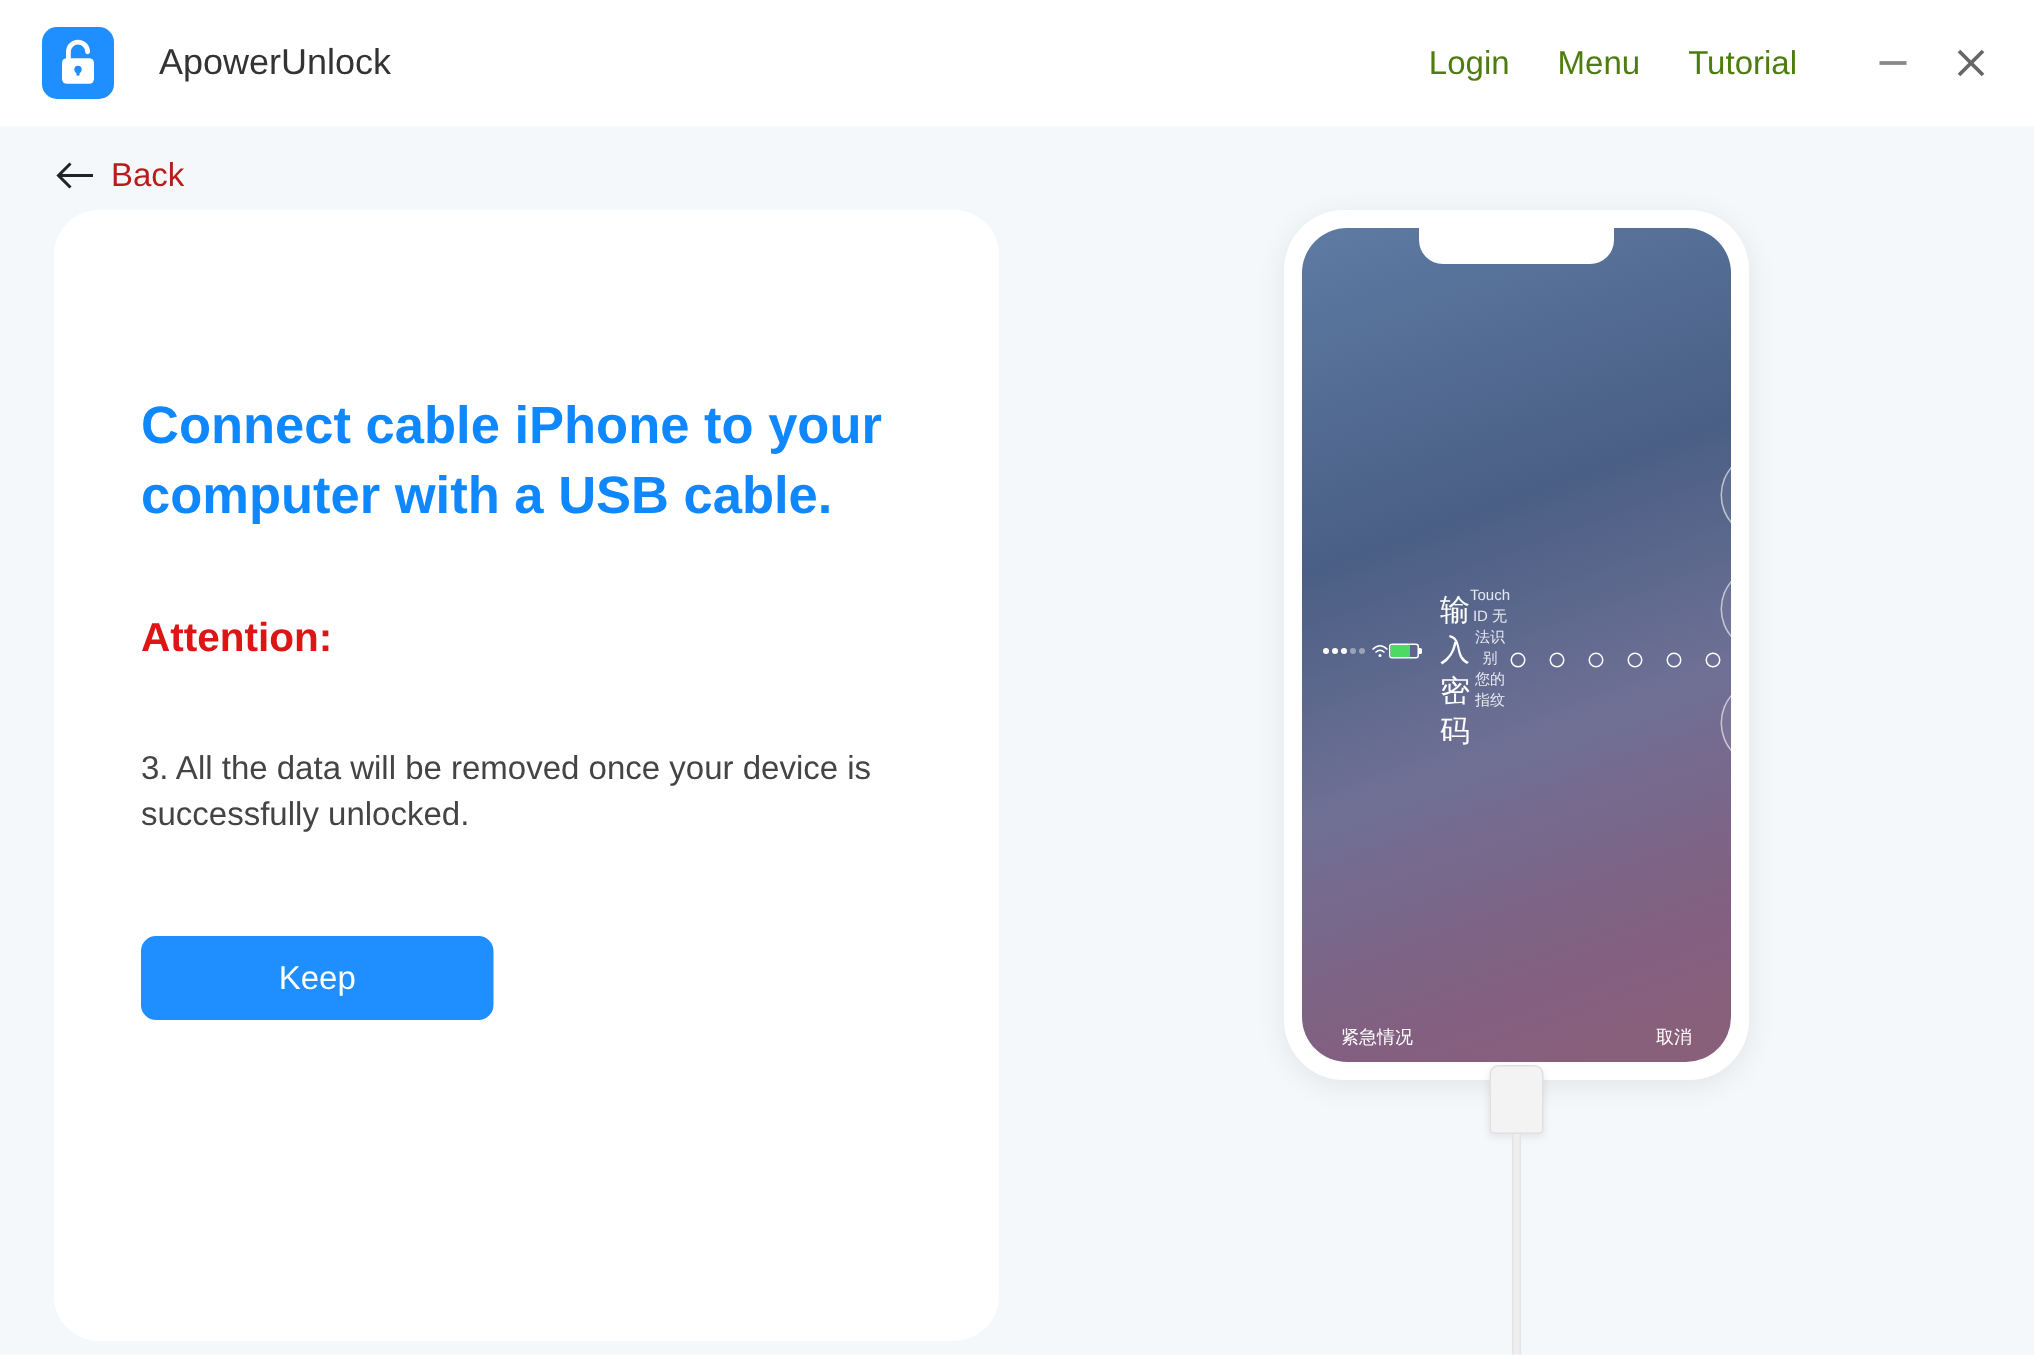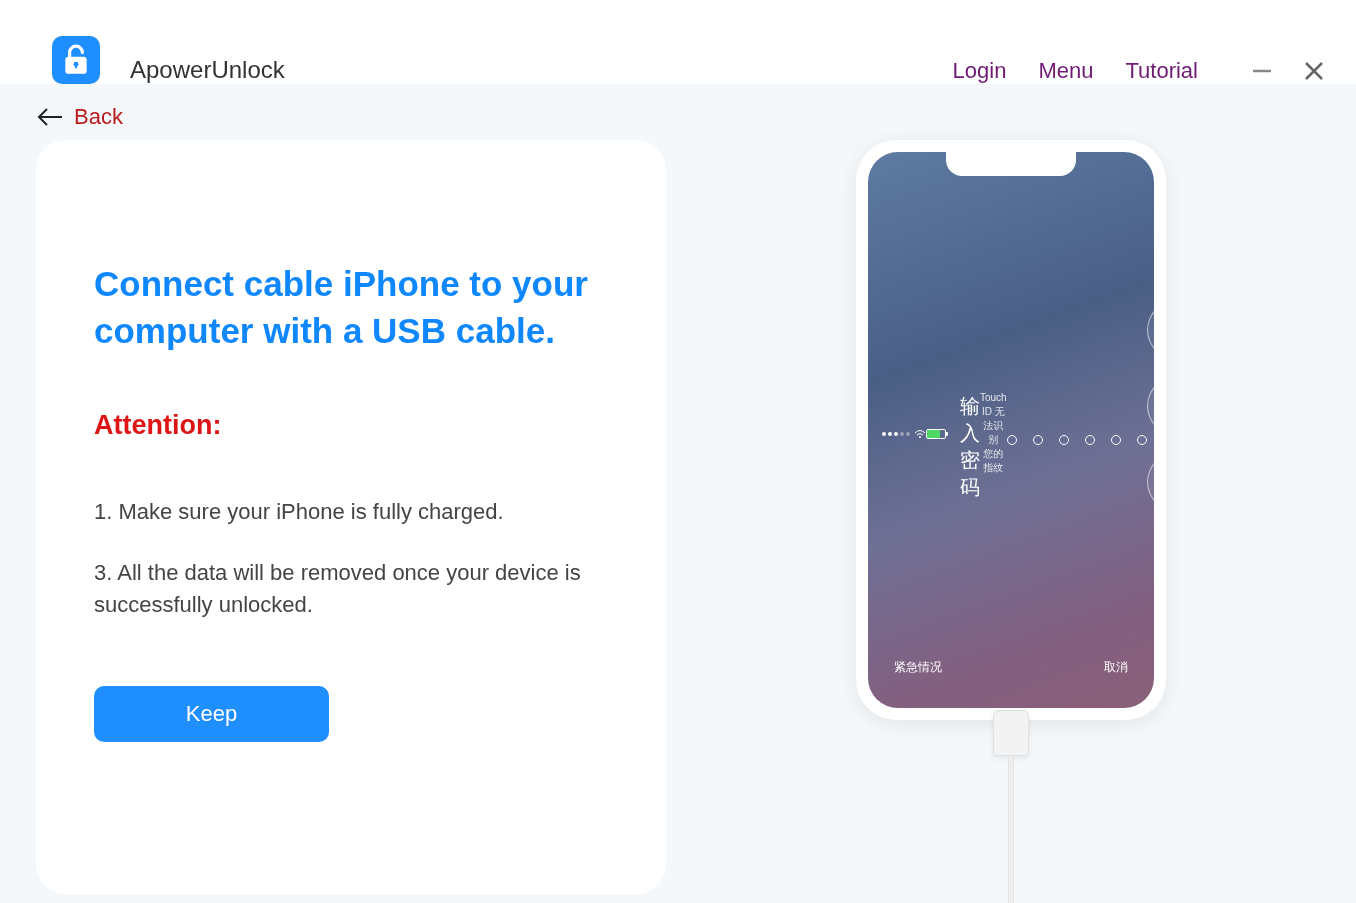--- a/index.html
+++ b/index.html
@@ -6,22 +6,22 @@
   body {
     font-family: -apple-system, "Segoe UI", Arial, sans-serif;
     background: #ffffff;
     width: 1356px;
     height: 903px;
     overflow: hidden;
   }
   .titlebar {
     height: 84px;
     display: flex;
-    align-items: flex-end;
-    padding: 0 30px 0 52px;
+    align-items: center;
+    padding: 0 30px 0 28px;
     background: #ffffff;
   }
   .app-logo {
     width: 48px;
     height: 48px;
     background: #1f8eff;
     border-radius: 10px;
     display: flex;
     align-items: center;
     justify-content: center;
@@ -34,21 +34,21 @@
     font-weight: 500;
   }
   .titlebar-right {
     margin-left: auto;
     display: flex;
     align-items: center;
     gap: 32px;
   }
   .titlebar-link {
     font-size: 22px;
-    color: #701a75;
+    color: #4d7c0f;
     cursor: pointer;
   }
   .win-controls {
     display: flex;
     align-items: center;
     gap: 28px;
     margin-left: 20px;
   }
   .win-btn {
     cursor: pointer;
@@ -202,21 +202,21 @@
   }
   .key-num { font-size: 24px; font-weight: 300; line-height: 1; }
   .key-let { font-size: 7px; letter-spacing: 1px; opacity: 0.85; margin-top: 1px; }
   .key-zero { grid-column: 2; }
   .bottom-row {
     width: 100%;
     display: flex;
     justify-content: space-between;
     padding: 0 26px;
     position: absolute;
-    bottom: 32px;
+    bottom: 8px;
     font-size: 12px;
   }
   .cable {
     position: absolute;
     top: 580px;
     left: 50%;
     transform: translateX(-50%);
     width: 24px;
     height: 300px;
     display: flex;
@@ -272,21 +272,20 @@
       <line x1="26" y1="10" x2="3" y2="10" stroke="#222" stroke-width="2"></line>
       <polyline points="11,2 3,10 11,18" fill="none" stroke="#222" stroke-width="2"></polyline>
     </svg>
     <span>Back</span>
   </div>
 
   <div class="main-flex">
     <div class="card">
       <div class="card-title">Connect cable iPhone to your computer with a USB cable.</div>
       <div class="attention-label">Attention:</div>
-      <div class="att-item">1. Make sure your iPhone is fully charged.</div>
       <div class="att-item">3. All the data will be removed once your device is successfully unlocked.</div>
       <button class="next-btn">Keep</button>
     </div>
 
     <div class="phone-area">
       <div class="phone-frame">
         <div class="phone-screen">
           <div class="notch"></div>
           <div class="status-bar">
             <div class="status-left">

